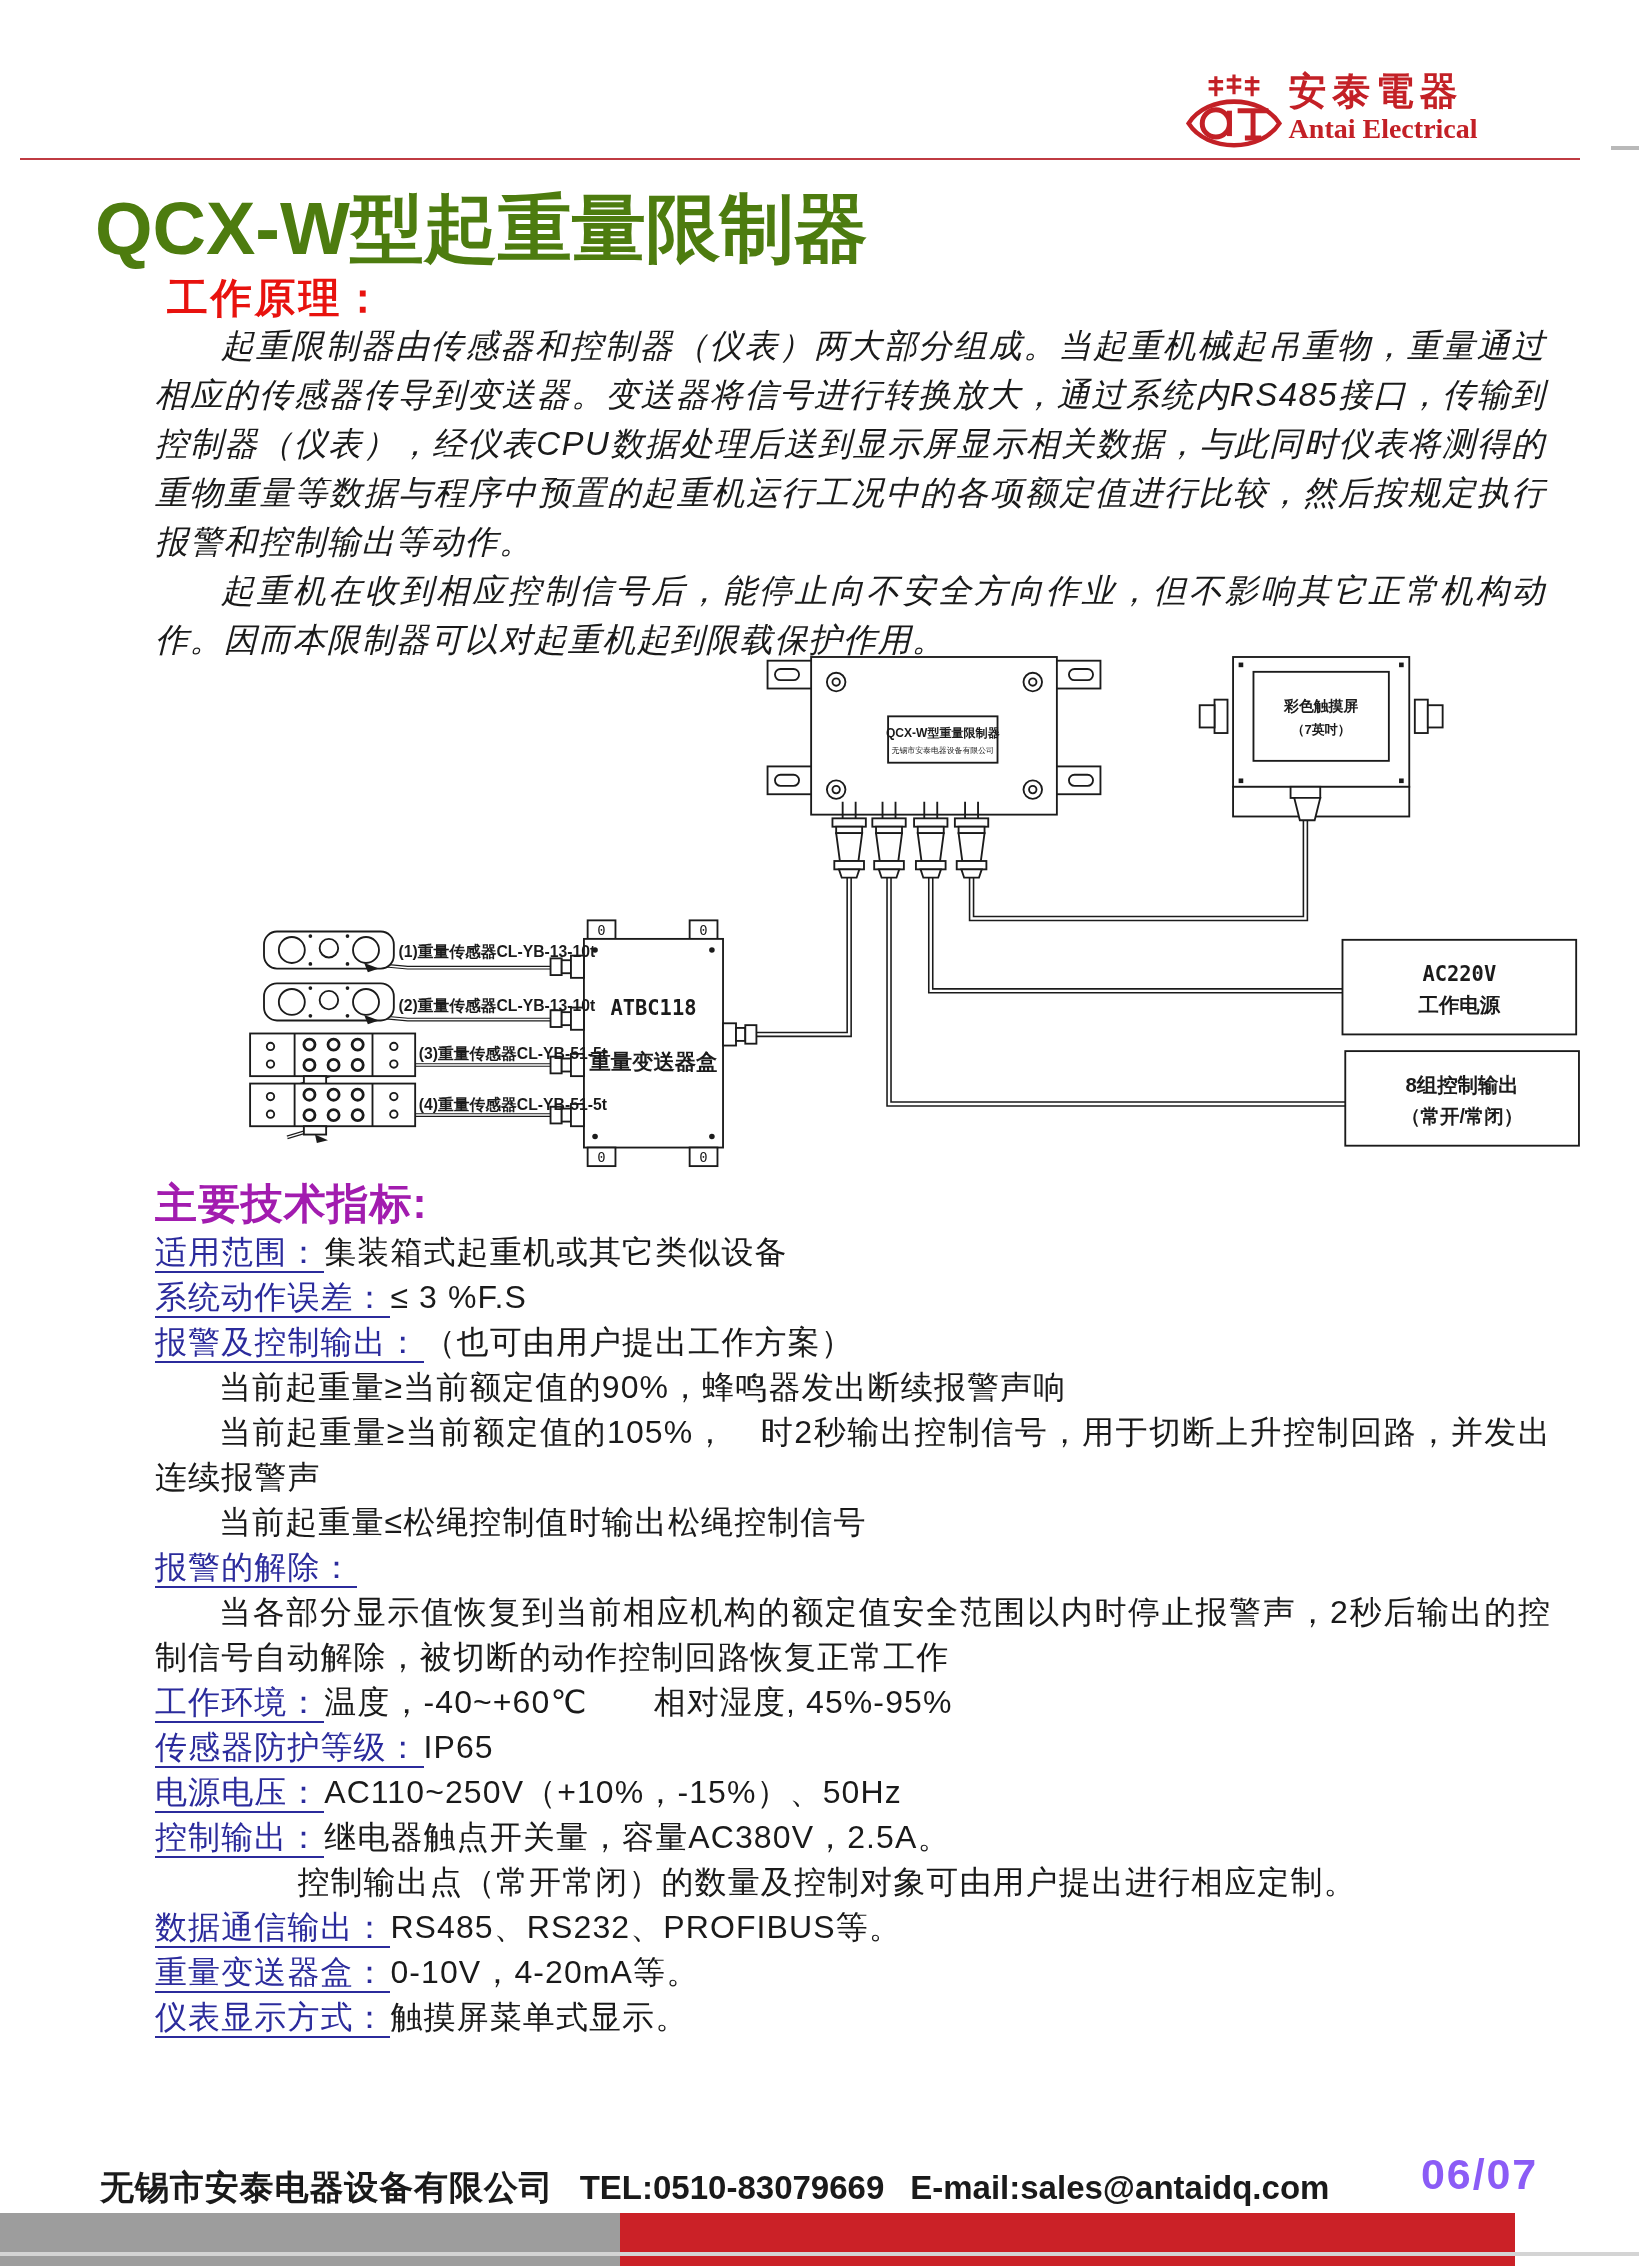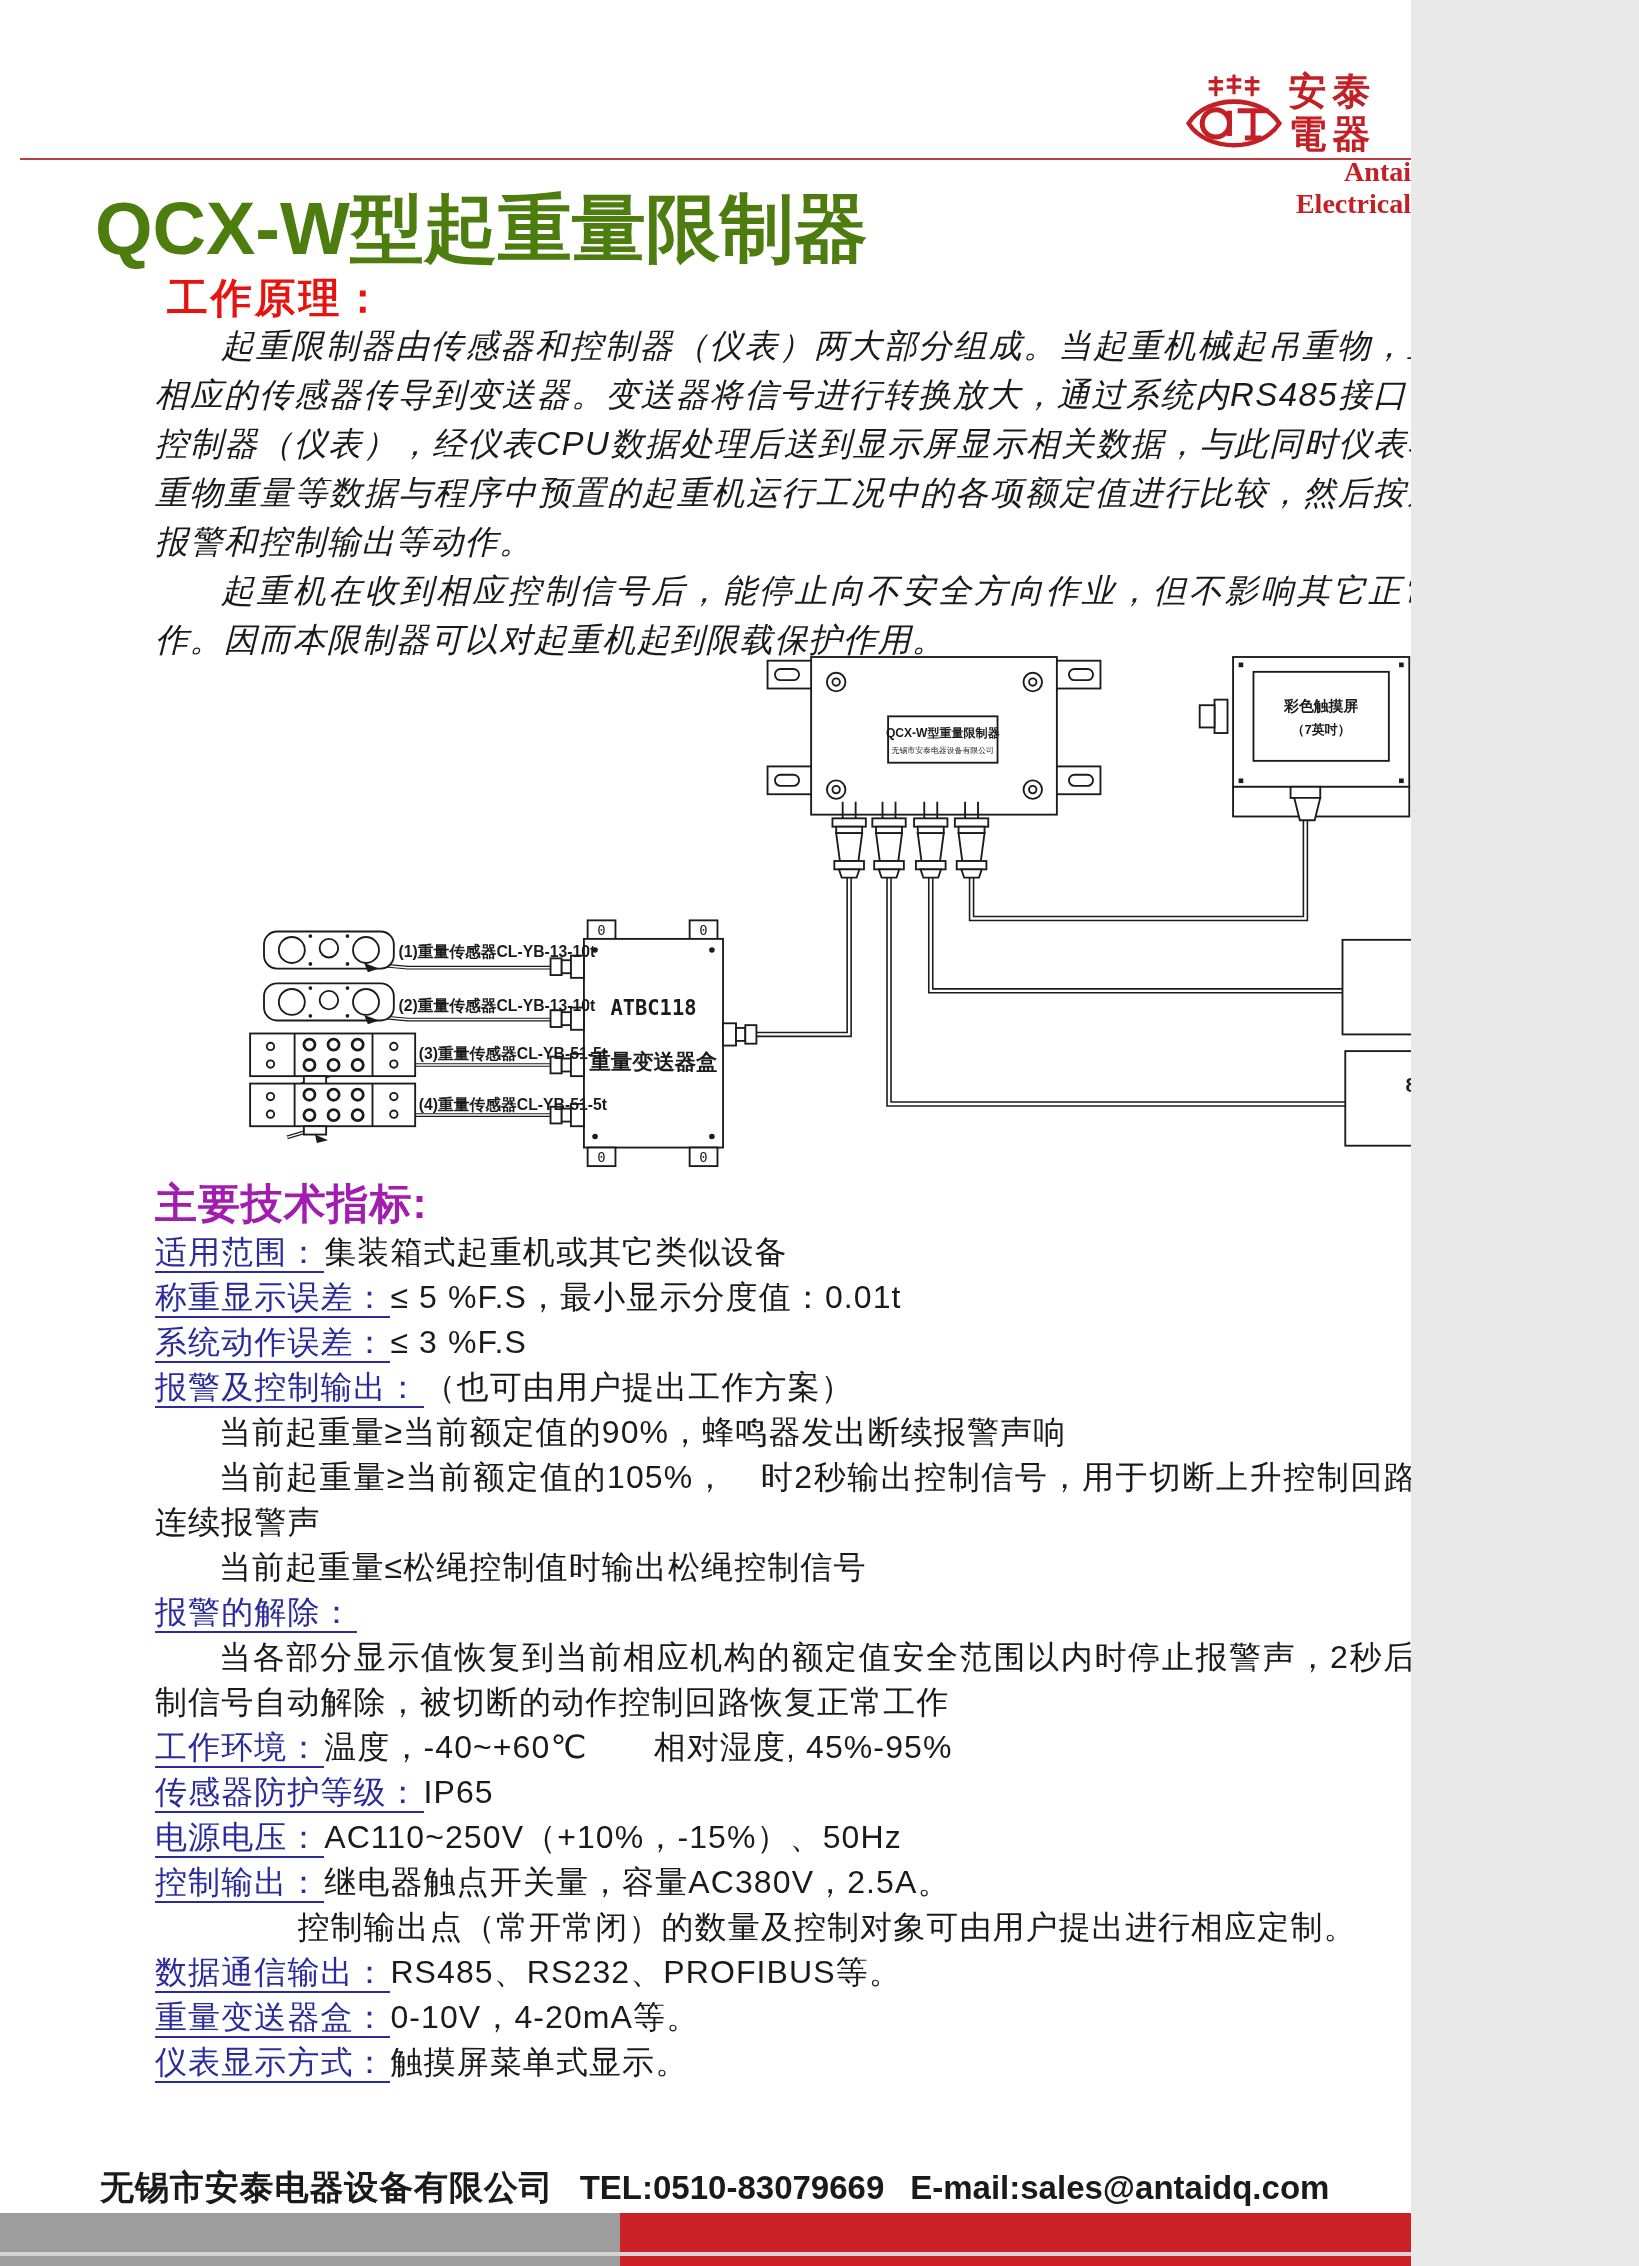--- a/index.html
+++ b/index.html
@@ -1,16 +1,16 @@
 <!DOCTYPE html>
 <html style="font-size:15px"><head>
 <meta charset="utf-8">
 <style>
   html,body{margin:0;padding:0;background:#e9e9e9;}
-  .page{position:relative;width:1411px;height:2267px;background:#ffffff;overflow:hidden;
+  .page{position:relative;width:1639px;height:2267px;background:#ffffff;overflow:hidden;
         font-family:"Liberation Sans","DejaVu Sans",sans-serif;color:#1a1a1a;}
 
   
   .brand{position:absolute;left:1185px;top:70px;display:flex;align-items:flex-start;}
   .brand-emblem{width:98px;height:85px;flex:0 0 auto;}
   .brand-text{margin-left:5.6px;display:flex;flex-direction:column;}
   .brand-zh{font-family:"Liberation Serif","DejaVu Serif",serif;font-weight:bold;
             font-size:38px;line-height:43px;color:#c32026;letter-spacing:5.6px;}
   .brand-en{font-family:"Liberation Serif","DejaVu Serif",serif;font-weight:bold;
             font-size:28px;line-height:32px;color:#c32026;text-align:right;}
@@ -309,21 +309,20 @@
     <g>
       <rect class="lnf" x="1221" y="443" width="252" height="102"></rect>
       <text class="d" x="1347" y="487" font-size="22" font-weight="bold" text-anchor="middle">8组控制输出</text>
       <text class="d" x="1347" y="521" font-size="21" font-weight="bold" text-anchor="middle">（常开/常闭）</text>
     </g>
   </svg>
 
   <div class="h-specs">主要技术指标:</div>
   <div class="specs">
     <div class="spec-line"><span class="spec-label">适用范围：</span><span>集装箱式起重机或其它类似设备</span></div>
-    <div class="spec-line"><span class="spec-label">称重显示误差：</span><span>≤ 5  %F.S，最小显示分度值：0.01t</span></div>
     <div class="spec-line"><span class="spec-label">系统动作误差：</span><span>≤ 3  %F.S</span></div>
     <div class="spec-line"><span class="spec-label">报警及控制输出：</span><span>（也可由用户提出工作方案）</span></div>
     <div class="spec-line ind1"><span>当前起重量≥当前额定值的90%，蜂鸣器发出断续报警声响</span></div>
     <div class="spec-line ind1"><span>当前起重量≥当前额定值的105%，　时2秒输出控制信号，用于切断上升控制回路，并发出连续报警声</span></div>
     <div class="spec-line ind1"><span>当前起重量≤松绳控制值时输出松绳控制信号</span></div>
     <div class="spec-line"><span class="spec-label">报警的解除：</span></div>
     <div class="spec-line ind1"><span>当各部分显示值恢复到当前相应机构的额定值安全范围以内时停止报警声，2秒后输出的控制信号自动解除，被切断的动作控制回路恢复正常工作</span></div>
     <div class="spec-line"><span class="spec-label">工作环境：</span><span>温度，-40~+60℃　　相对湿度, 45%-95%</span></div>
     <div class="spec-line"><span class="spec-label">传感器防护等级：</span><span>IP65</span></div>
     <div class="spec-line"><span class="spec-label">电源电压：</span><span>AC110~250V（+10%，-15%）、50Hz</span></div>

